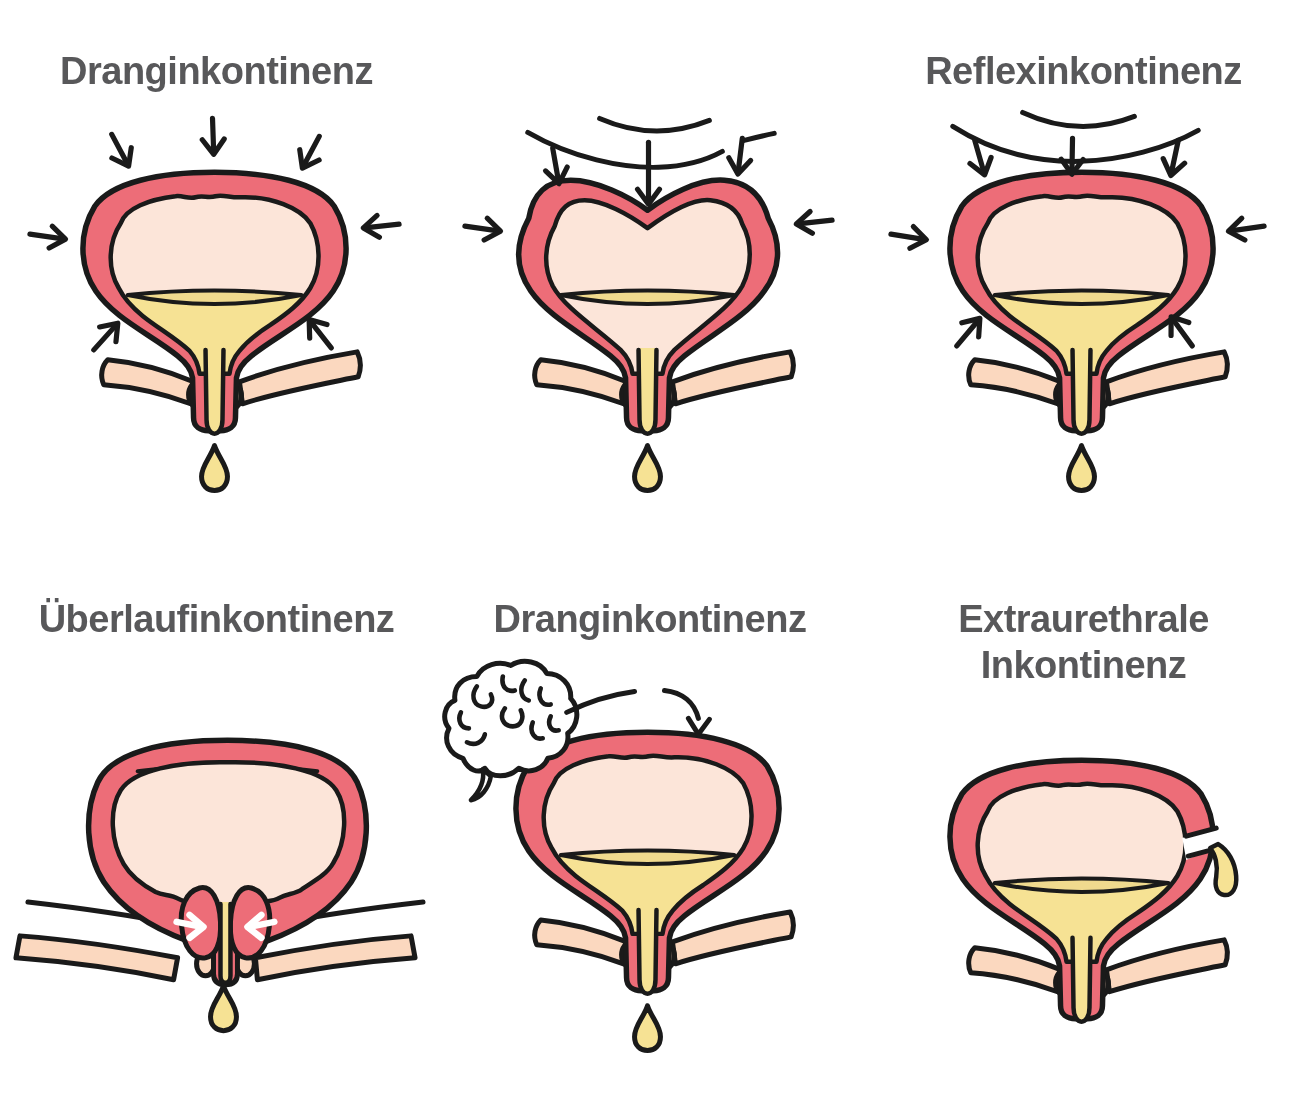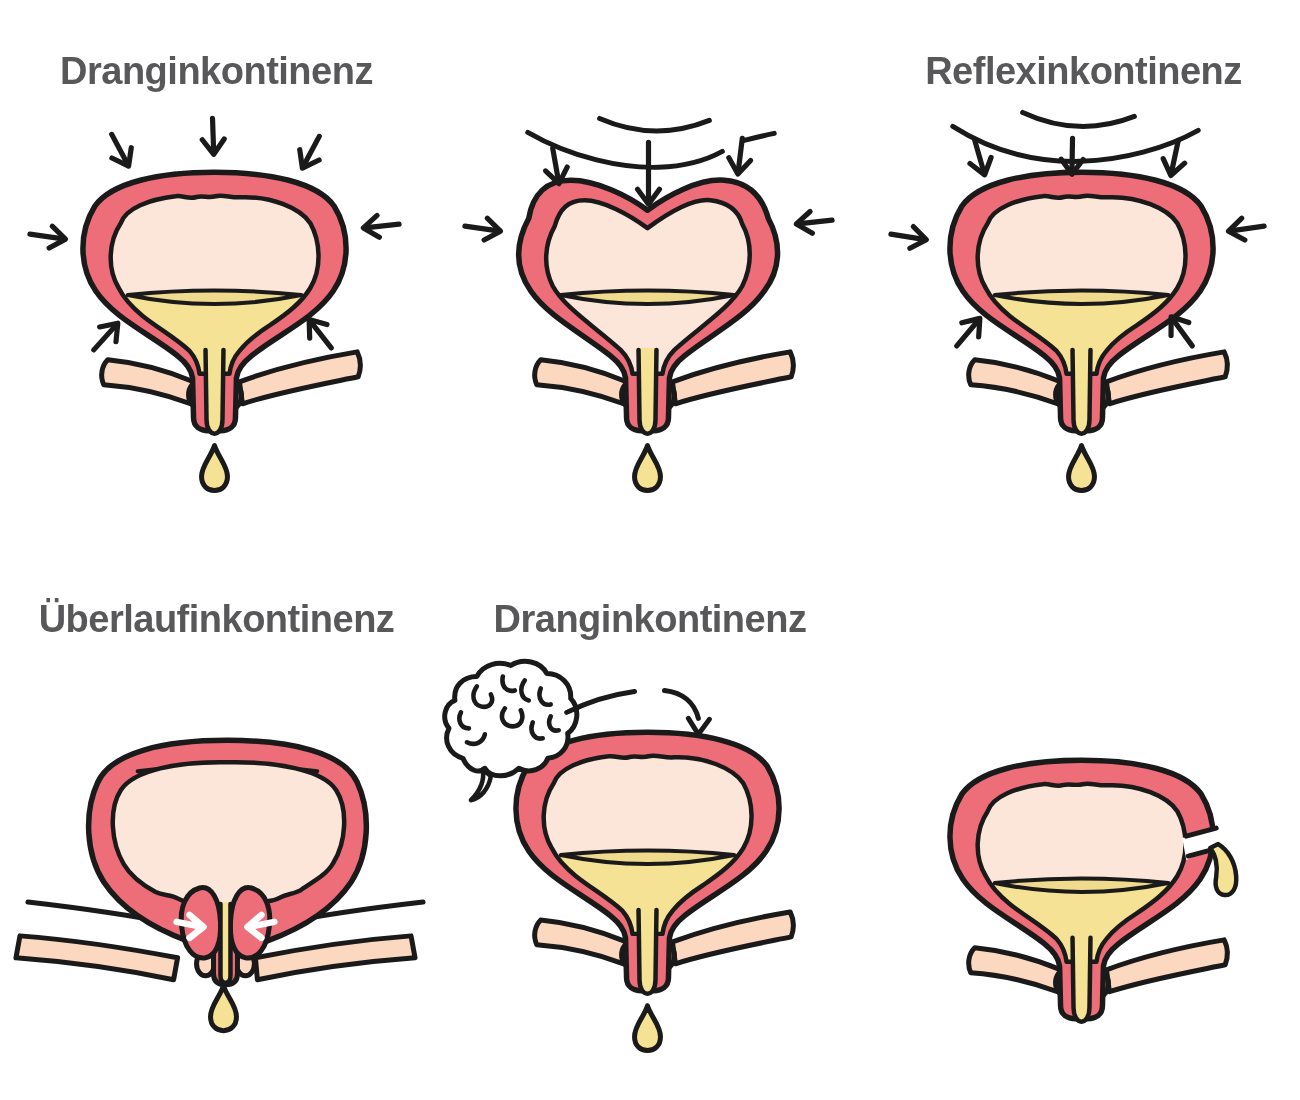--- a/index.html
+++ b/index.html
@@ -209,20 +209,21 @@
       </g>
       <g>
         <path class="sk-line" d="M134,54 C158,42 180,36 202,33"></path>
         <path class="sk-line" d="M232,32 C250,34 262,44 266,60"></path>
         <path class="sk-line" d="M256,60 L266,76 L277,61"></path>
       </g>
     </svg>
   </div>
 
   <div class="cell r2">
+    <div class="title"><span>Extraurethrale</span><br><span>Inkontinenz</span></div>
     <svg class="art" viewBox="0 0 434 440" height="440">
       <g transform="translate(0,28)">
         <use href="#floor-std"></use>
         <use href="#bladder-std"></use>
         <g>
           <path class="f-white" d="M316,152 L352,140 L356,158 L320,174 Z"></path>
           <path class="sk-line" d="M320,150 L350,142"></path>
           <path class="sk-line" d="M322,170 L352,162"></path>
           <path class="f-urine s-out w45" d="M352,158 C362,164 369,176 370,190 C371,202 366,210 358,209 C351,208 348,201 350,191 C352,179 349,168 344,162 Z"></path>
         </g>

